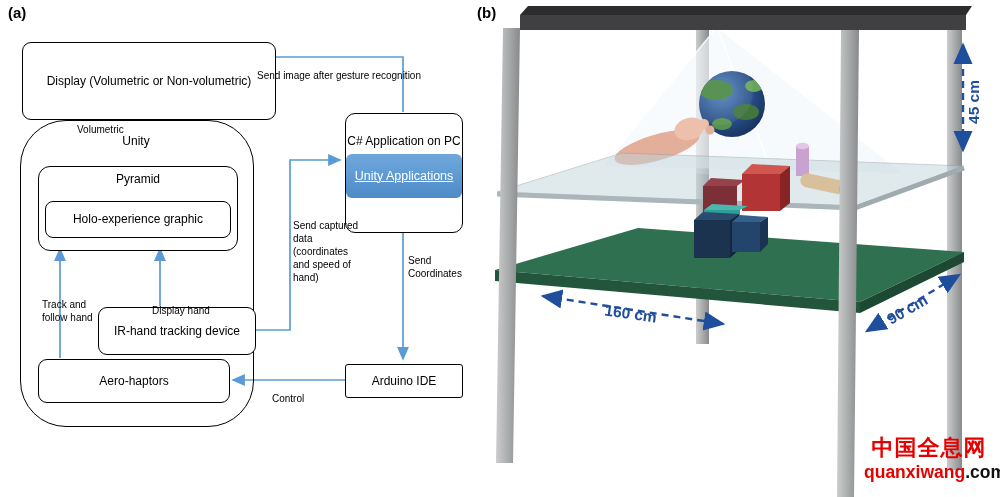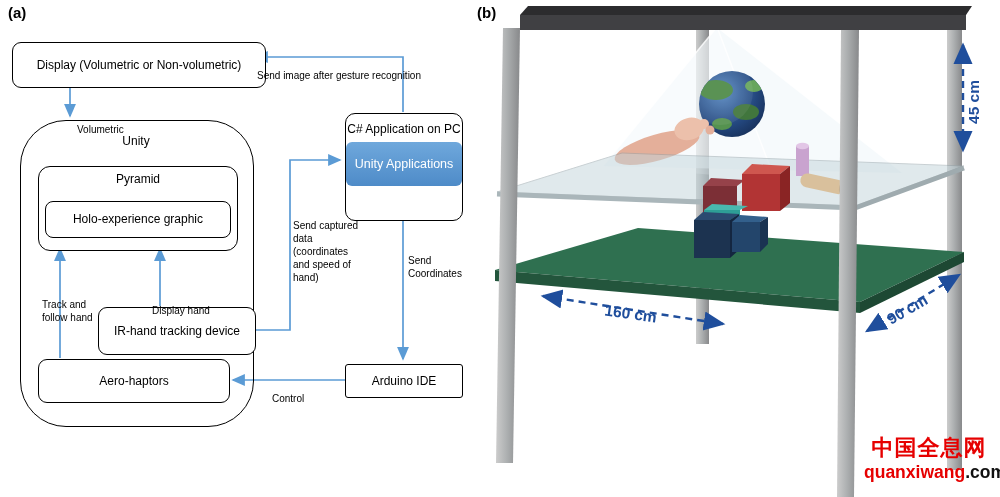--- a/index.html
+++ b/index.html
@@ -17,21 +17,21 @@
     position:absolute; border:1.5px solid #000; border-radius:9px; background:#fff;
     display:flex; align-items:center; justify-content:center;
     text-align:center; font-size:12px; line-height:1.25;
   }
   .node.col { flex-direction:column; justify-content:flex-start; }
   .node-title { font-size:12px; text-align:center; line-height:1.25; }
   .unity {
     margin-top:5px; width:100px; height:44px;
     background:linear-gradient(#6fa8dc,#4e8bc8); color:#fff;
     border-radius:6px; display:flex; align-items:center; justify-content:center;
-    font-size:12.5px; line-height:1.2; text-align:right; padding:0 8px;
+    font-size:12.5px; line-height:1.2; text-align:right; padding:0 8px;text-decoration:underline;
   }
   .flabel { position:absolute; text-align:center; font-size:12px; }
   .elabel { position:absolute; font-size:10px; line-height:1.3; color:#000;margin-top:28px; }
   .nowrap { white-space:nowrap; }
 
   .watermark { position:absolute; left:864px; top:436px; width:130px; text-align:center; line-height:1.1; }
   .wm-cn { color:#e60000; font-size:22px; font-weight:bold; letter-spacing:1px; white-space:nowrap; }
   .wm-site { font-size:17.5px; font-weight:bold; margin-top:3px; white-space:nowrap; }
   .wm-red { color:#e60000; }
   .wm-black { color:#111; }
@@ -53,33 +53,33 @@
       <path d="M70,86 V116" marker-end="url(#ah-a)"></path>
       <path d="M403,112 V57 H256" marker-end="url(#ah-a)"></path>
       <path d="M228,330 H290 V160 H340" marker-end="url(#ah-a)"></path>
       <path d="M403,212 V359" marker-end="url(#ah-a)"></path>
       <path d="M345,380 H233" marker-end="url(#ah-a)"></path>
       <path d="M60,358 V249" marker-end="url(#ah-a)"></path>
       <path d="M160,306 V249" marker-end="url(#ah-a)"></path>
     </g>
   </svg>
 
-  <div class="node" style="left:12px;top:42px;width:228px;height:44px;padding:0 12px">Display (Volumetric or Non-volumetric)</div>
+  <div class="node" style="left:22px;top:42px;width:228px;height:44px;padding:16px 12px">Display (Volumetric or Non-volumetric)</div>
 
   <div class="node" style="left:20px;top:120px;width:232px;height:305px;border-radius:46px;background:transparent"></div>
   <div class="flabel" style="left:20px;top:134px;width:232px">Unity</div>
 
   <div class="node" style="left:38px;top:166px;width:198px;height:78px;border-radius:12px;align-items:flex-start;padding-top:5px">Pyramid</div>
   <div class="node" style="left:45px;top:201px;width:184px;height:35px;border-radius:8px">Holo-experience graphic</div>
 
   <div class="node" style="left:98px;top:307px;width:130px;height:46px;padding:0 13px">IR-hand tracking device</div>
 
   <div class="node" style="left:38px;top:359px;width:190px;height:42px">Aero-haptors</div>
 
-  <div class="node col" style="left:345px;top:113px;width:116px;height:98px;border-radius:10px;padding-top:8px">
+  <div class="node col" style="left:345px;top:113px;width:116px;height:98px;border-radius:10px;padding-top:20px">
     <div class="node-title">C# Application on PC</div>
     <div class="unity">Unity Applications</div>
   </div>
 
   <div class="node" style="left:345px;top:364px;width:116px;height:32px;border-radius:3px">Arduino IDE</div>
 
   <div class="elabel" style="left:77px;top:95px">Volumetric</div>
   <div class="elabel nowrap" style="left:257px;top:41px">Send image after gesture recognition</div>
   <div class="elabel" style="left:42px;top:270px;width:64px">Track and follow hand</div>
   <div class="elabel nowrap" style="left:152px;top:276px">Display hand</div>

